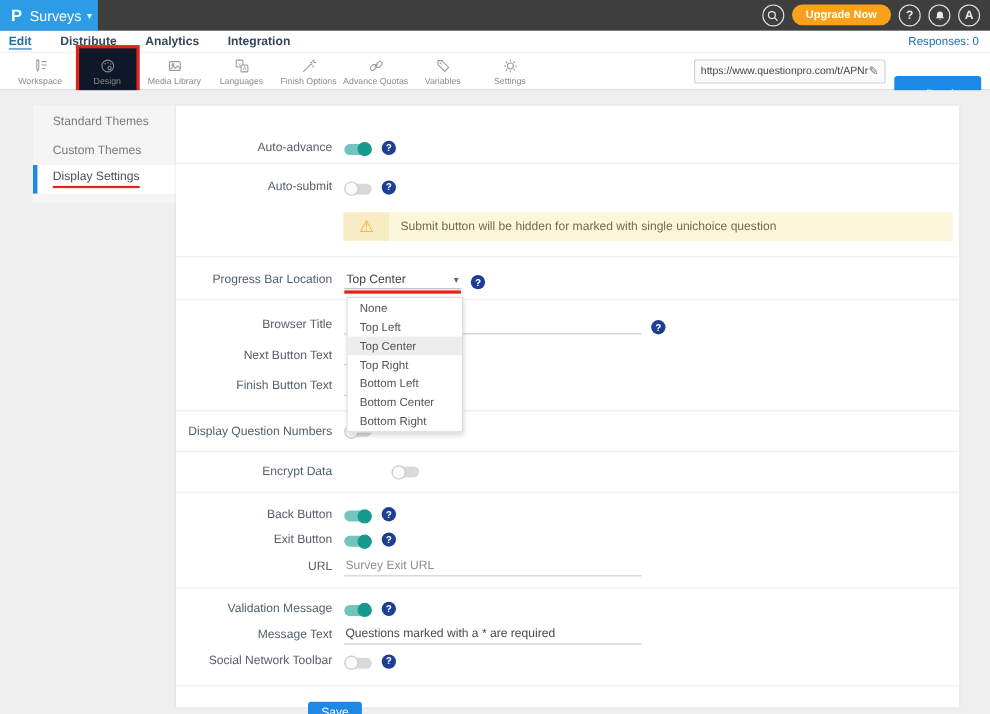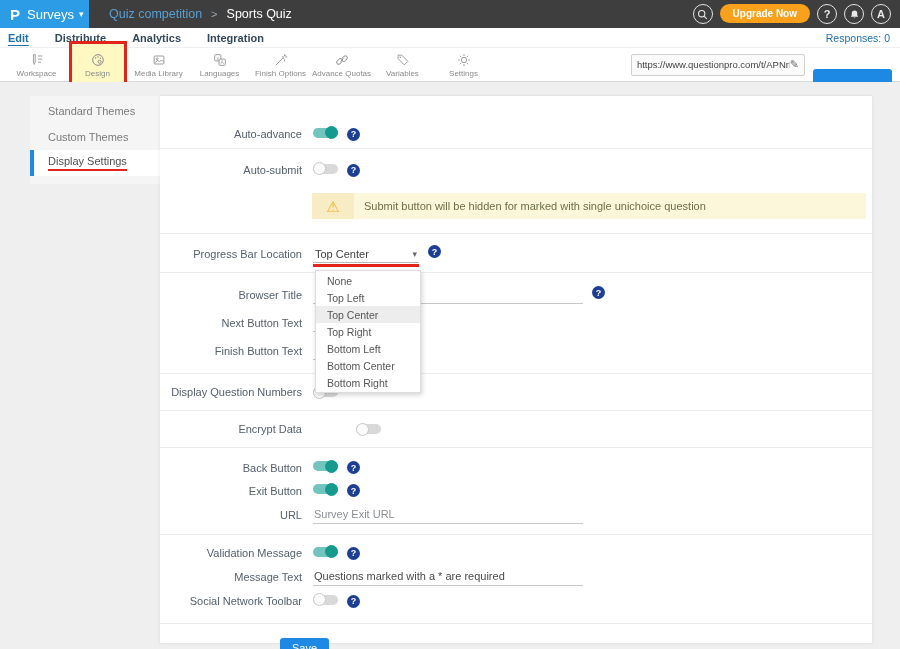--- a/index.html
+++ b/index.html
@@ -33,21 +33,21 @@
   .nav-tab { font-size:11px; font-weight:bold; color:#33475b; margin-right:26px; cursor:pointer; }
   .nav-tab.active { color:#1d6fae; text-decoration:underline; text-underline-offset:3px; }
   .responses { margin-left:auto; font-size:10.5px; color:#1d6fae; cursor:pointer; }
 
   
   .toolbar { position:absolute; top:48px; left:0; right:0; height:34px; background:#fff;
     border-bottom:1px solid #d9d9d9; display:flex; align-items:center; padding-left:6px; }
   .tool { width:61px; height:34px; display:flex; align-items:center; justify-content:center; cursor:pointer; }
   .tool-inner { width:52px; height:41px; display:flex; flex-direction:column; align-items:center;
     justify-content:center; }
-  .tool.active .tool-inner { background:#fef9c3; }
+  .tool.active .tool-inner { background:#0f172a; }
   .tool.annotated .tool-inner { box-shadow:0 0 0 3px #e1251b; }
   .tool-label { font-size:8px; color:#8a8a8a; margin-top:1px; white-space:nowrap; }
   .tool-icon { height:16px; display:flex; align-items:center; }
   .tb-right { margin-left:auto; display:flex; align-items:center; gap:8px; padding-right:8px; }
   .urlbox { width:174px; height:22px; background:#fbfbfb; border:1px solid #cfcfcf; border-radius:2px;
     display:flex; align-items:center; padding:0 5px; }
   .urlbox input { flex:1; border:none; background:transparent; font-size:9.5px; color:#444;
     font-family:"Liberation Sans", sans-serif; outline:none; min-width:0; }
   .pencil { color:#6f6f6f; font-size:11px; cursor:pointer; }
   .preview-btn { height:34px; background:#1e88e5; border:none; border-radius:3px; color:#fff;
@@ -62,21 +62,21 @@
   .side-item { height:26px; display:flex; align-items:center; padding-left:14px;
     font-size:11px; color:#7a7a7a; cursor:pointer; border-left:4px solid transparent; }
   .side-item.active { background:#fff; color:#4f4f4f; border-left:4px solid #1e88e5; }
   .red-underline { border-bottom:2.5px solid #e1251b; padding-bottom:2px; }
 
   .content { position:absolute; left:160px; top:14px; width:712px; height:547px; background:#fff;
     box-shadow:0 0 3px rgba(0,0,0,.10); }
   .sect { border-bottom:1px solid #ececec; }
   .row { display:flex; align-items:center; }
   .row-label { width:142px; text-align:right; font-size:11px; color:#55606c; flex:none; }
-  .ctrl { margin-left:11px; display:flex; align-items:flex-start; }
+  .ctrl { margin-left:11px; display:flex; align-items:flex-end; }
 
   
   .toggle { position:relative; width:25px; height:10px; background:#d9d9d9; border-radius:5px;
     cursor:pointer; flex:none; }
   .toggle .knob { position:absolute; top:-1.5px; left:0; width:13px; height:13px; border-radius:50%;
     background:#fbfbfb; border:1px solid #c9c9c9; }
   .toggle.on { background:#72c5bd; }
   .toggle.on .knob { left:auto; right:0; background:#179a8e; border-color:#179a8e; }
 
   .help { width:13px; height:13px; border-radius:50%; background:#1c3e94; color:#fff;
@@ -130,25 +130,20 @@
 </head>
 <body>
 
 <div class="stage">
 
   <div class="header">
     <div class="logo-block">
       <span class="logo-p">P</span>
       <span class="logo-txt">Surveys</span>
       <span class="logo-caret">▾</span>
-    </div>
-    <div class="crumbs">
-      <span class="crumb-parent">Quiz competition</span>
-      <span class="crumb-sep">&gt;</span>
-      <span class="crumb-current">Sports Quiz</span>
     </div>
     <div class="header-right">
       <span class="hcircle">
         <svg width="11" height="11" viewBox="0 0 14 14">
             <circle cx="6" cy="6" r="4" fill="none" stroke="#e9e9e9" stroke-width="1.4"></circle>
             <path d="M9 9l3.5 3.5" stroke="#e9e9e9" stroke-width="1.4"></path>
           </svg>
       </span>
       <button class="upgrade">Upgrade Now</button>
       <span class="hcircle">?</span>

